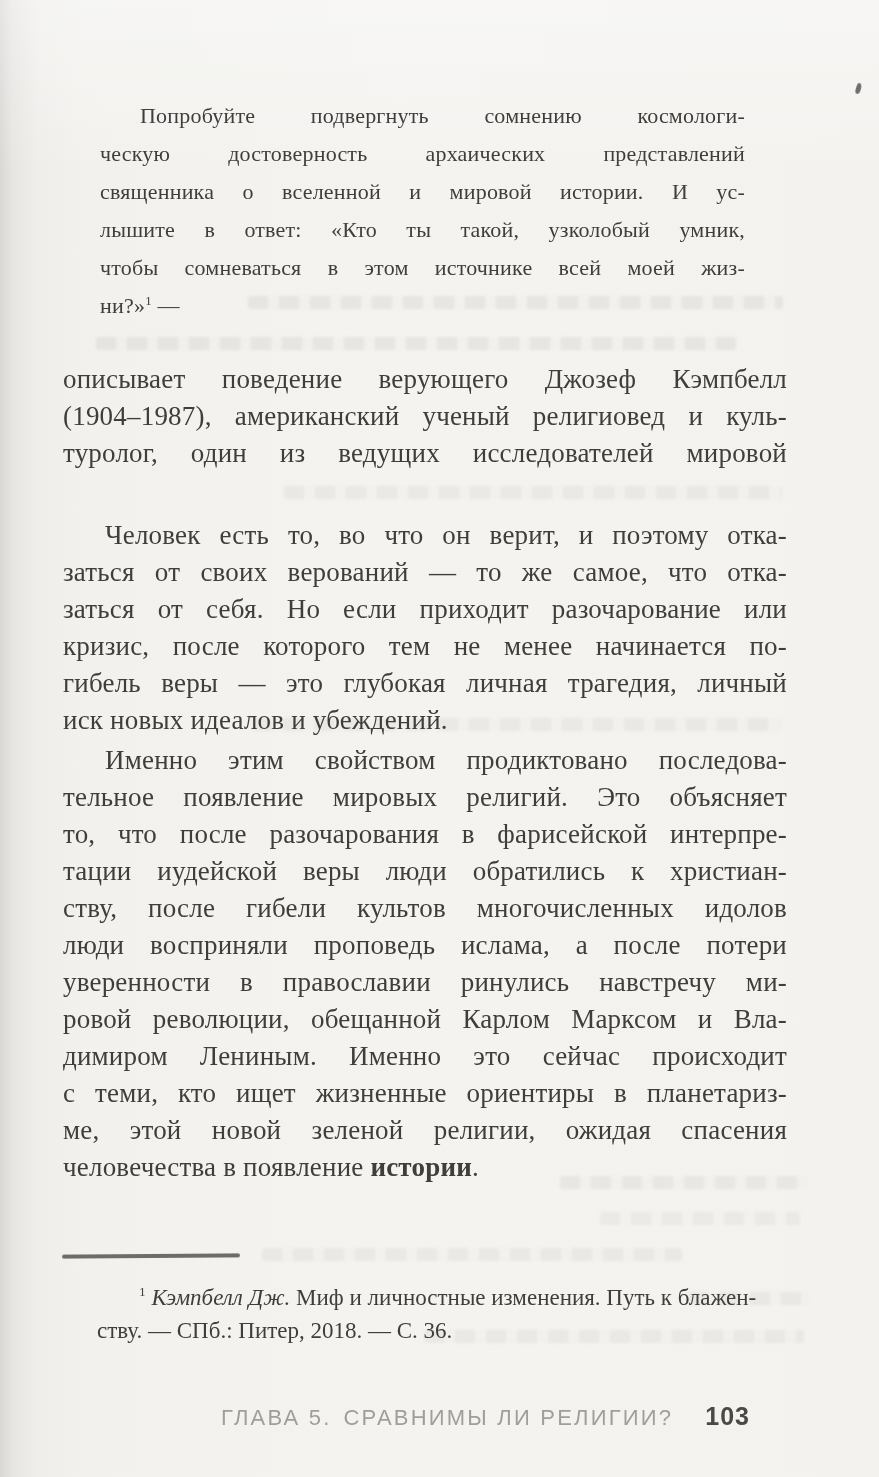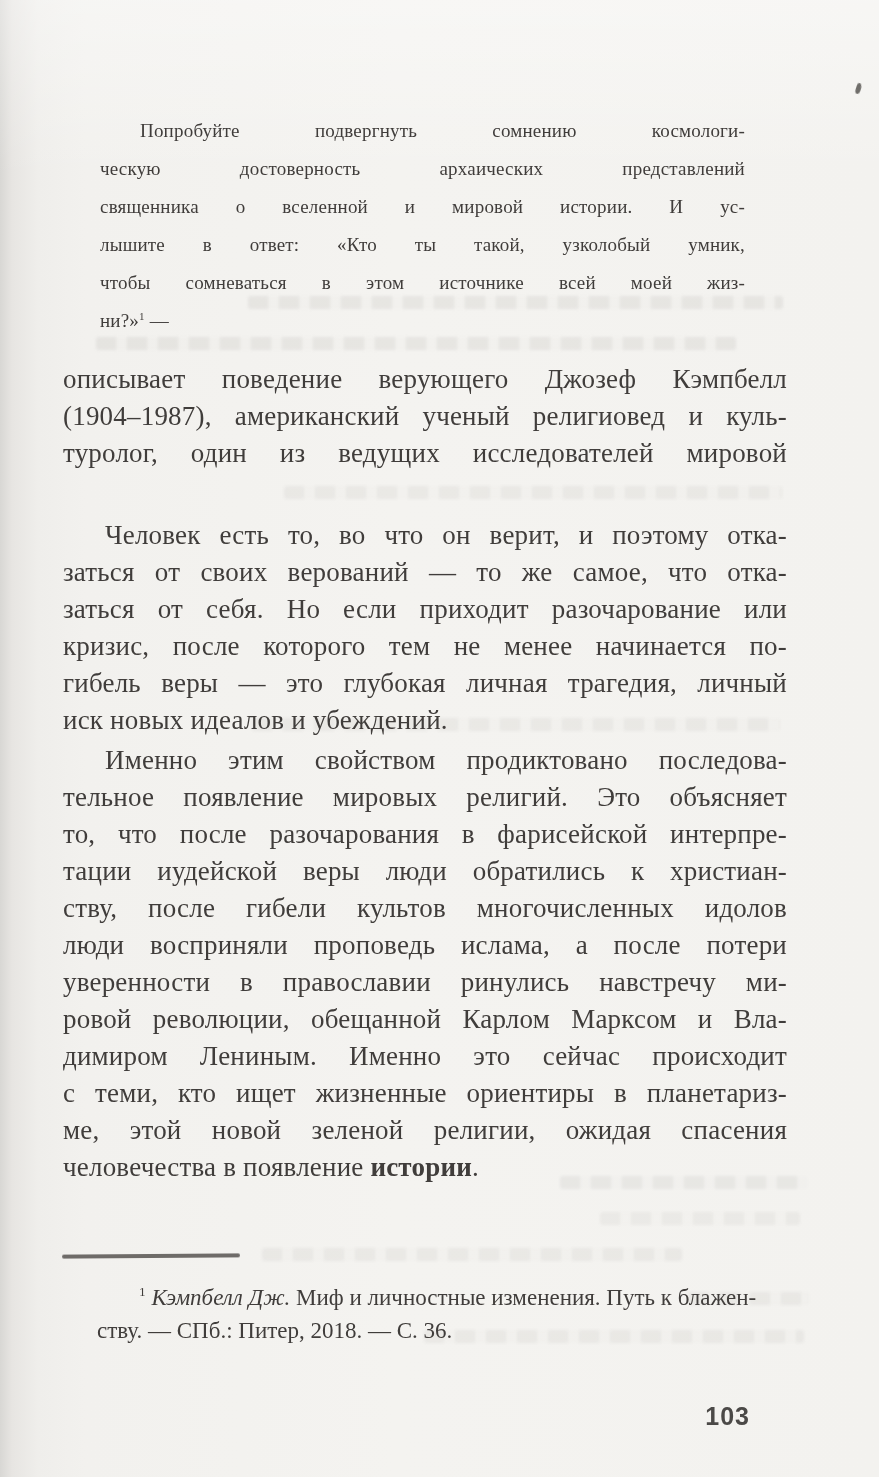--- a/index.html
+++ b/index.html
@@ -15,22 +15,22 @@
       linear-gradient(90deg, #d8d7d4 0px, #e7e5e2 12px, #efeeeb 38px, #f2f1ee 85px, #f4f3f0 45%, #f3f2ef 100%);
   }
   .content-line{
     color:#403d3b;
     text-align:justify;
     text-align-last:justify;
     white-space:normal;
   }
   .content-line.lastline{ text-align-last:left; }
   .quote{
-    position:absolute; left:100px; top:112px; width:645px;
-    font-size:19px; line-height:38px; letter-spacing:0.2px;
+    position:absolute; left:100px; top:97px; width:645px;
+    font-size:22px; line-height:38px; letter-spacing:0.2px;
   }
   .quote .indent{ padding-left:40px; }
   .para{
     position:absolute; left:63px; width:724px;
     font-size:27px; line-height:37px; letter-spacing:0.2px;
   }
   .para .indent{ padding-left:42px; }
   #para1{ top:361px; }
   #para2{ top:517px; }
   #para3{ top:742px; }
@@ -133,16 +133,17 @@
   </div>
 
   <div class="fnsep"></div>
 
   <div class="footnote">
     <div class="content-line lastline indent"><sup class="fnref">1</sup>&nbsp;<i>Кэмпбелл Дж.</i><span> Миф и личностные изменения. Путь к блажен-</span></div>
     <div class="content-line lastline">ству. — СПб.: Питер, 2018. — С. 36.</div>
   </div>
 
   <div class="footer">
+    <span class="chapter"><span class="part1">ГЛАВА 5.</span><span class="part2">СРАВНИМЫ ЛИ РЕЛИГИИ?</span></span>
     <span class="pagenum">103</span>
   </div>
 
 </div>
 
 </body></html>

